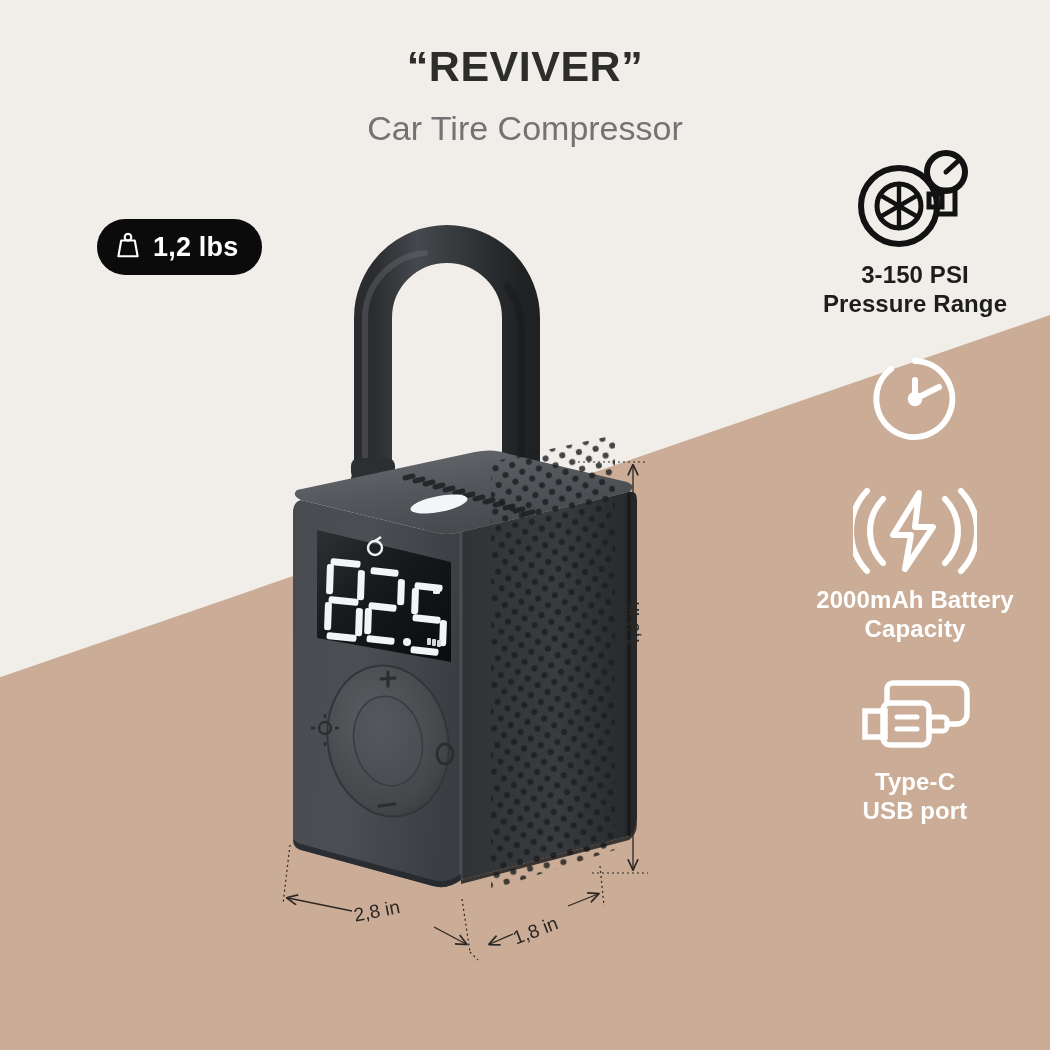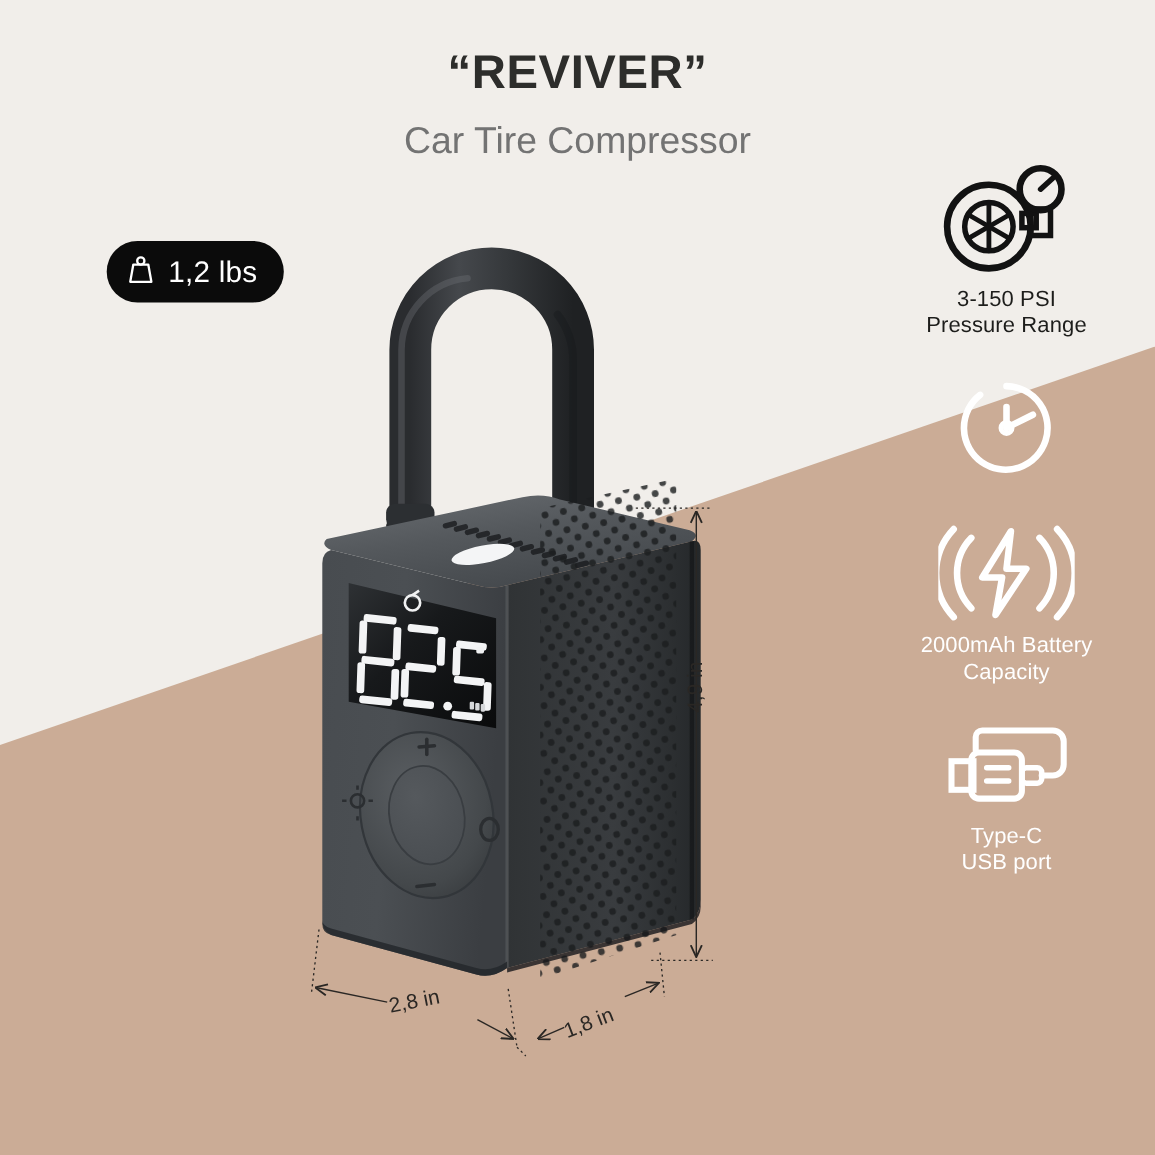--- a/index.html
+++ b/index.html
@@ -63,21 +63,21 @@
     padding: 0 24px 0 18px;
     border-radius: 28px;
     background: #0b0b0b;
     display: flex;
     align-items: center;
     gap: 12px;
   }
   .weight-badge .wlabel {
     color: #ffffff;
     font-size: 27px;
-    font-weight: 400;
+    font-weight: 700;
     letter-spacing: 0.2px;
     text-align: center;
   }
 
   
   .product {
     position: absolute;
     left: 255px;
     top: 190px;
     width: 420px;
@@ -120,22 +120,22 @@
     align-items: center;
     text-align: center;
   }
   .feature .f-icon {
     display: flex;
     align-items: center;
     justify-content: center;
     margin-bottom: 8px;
   }
   .feature .f-text {
-    font-size: 20px;
-    font-weight: 400;
+    font-size: 24px;
+    font-weight: 700;
     line-height: 1.22;
     letter-spacing: 0.1px;
   }
   .feature .f-line { display: block; }
   .f-dark .f-text { color: #1d1d1b; }
   .f-light .f-text { color: #ffffff; }
 
   .feat-0 { margin-top: 0px; }
   .feat-1 { margin-top: 32px; }
   .feat-2 { margin-top: 30px; }

